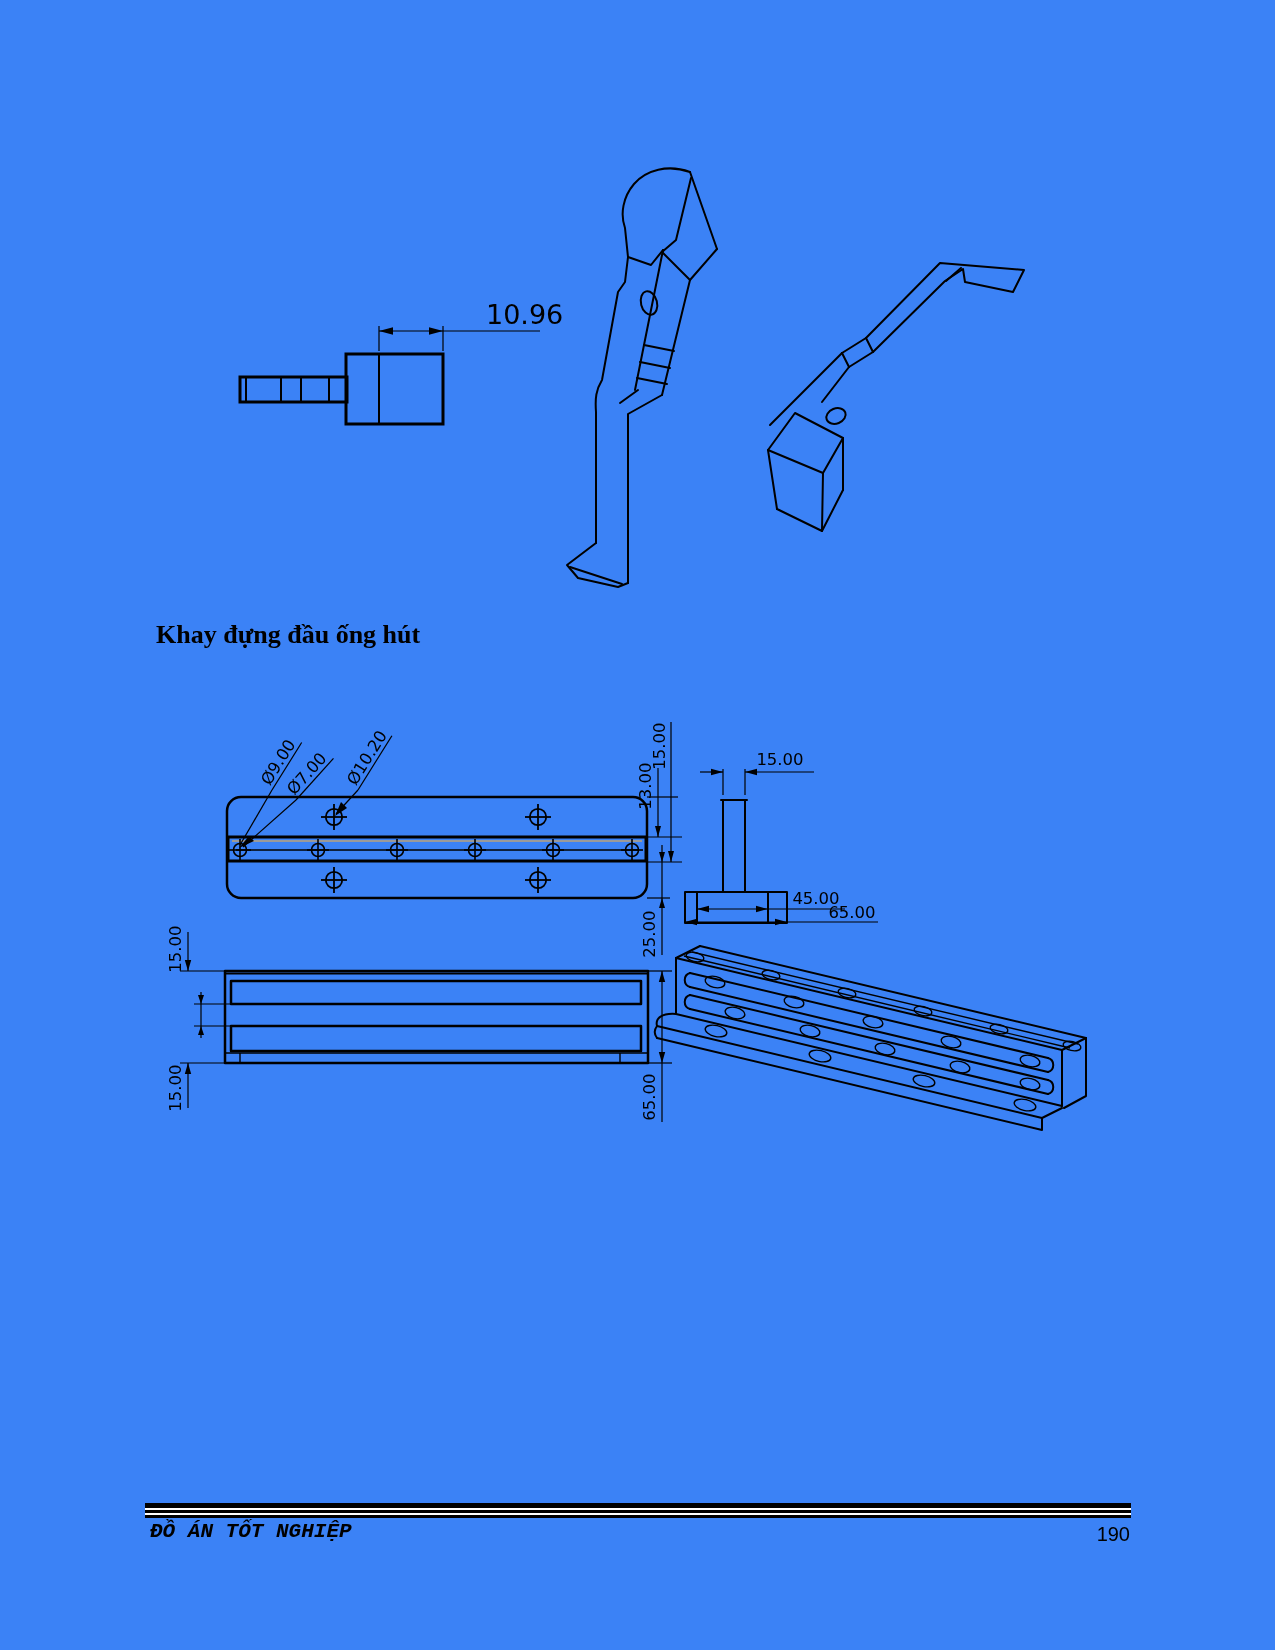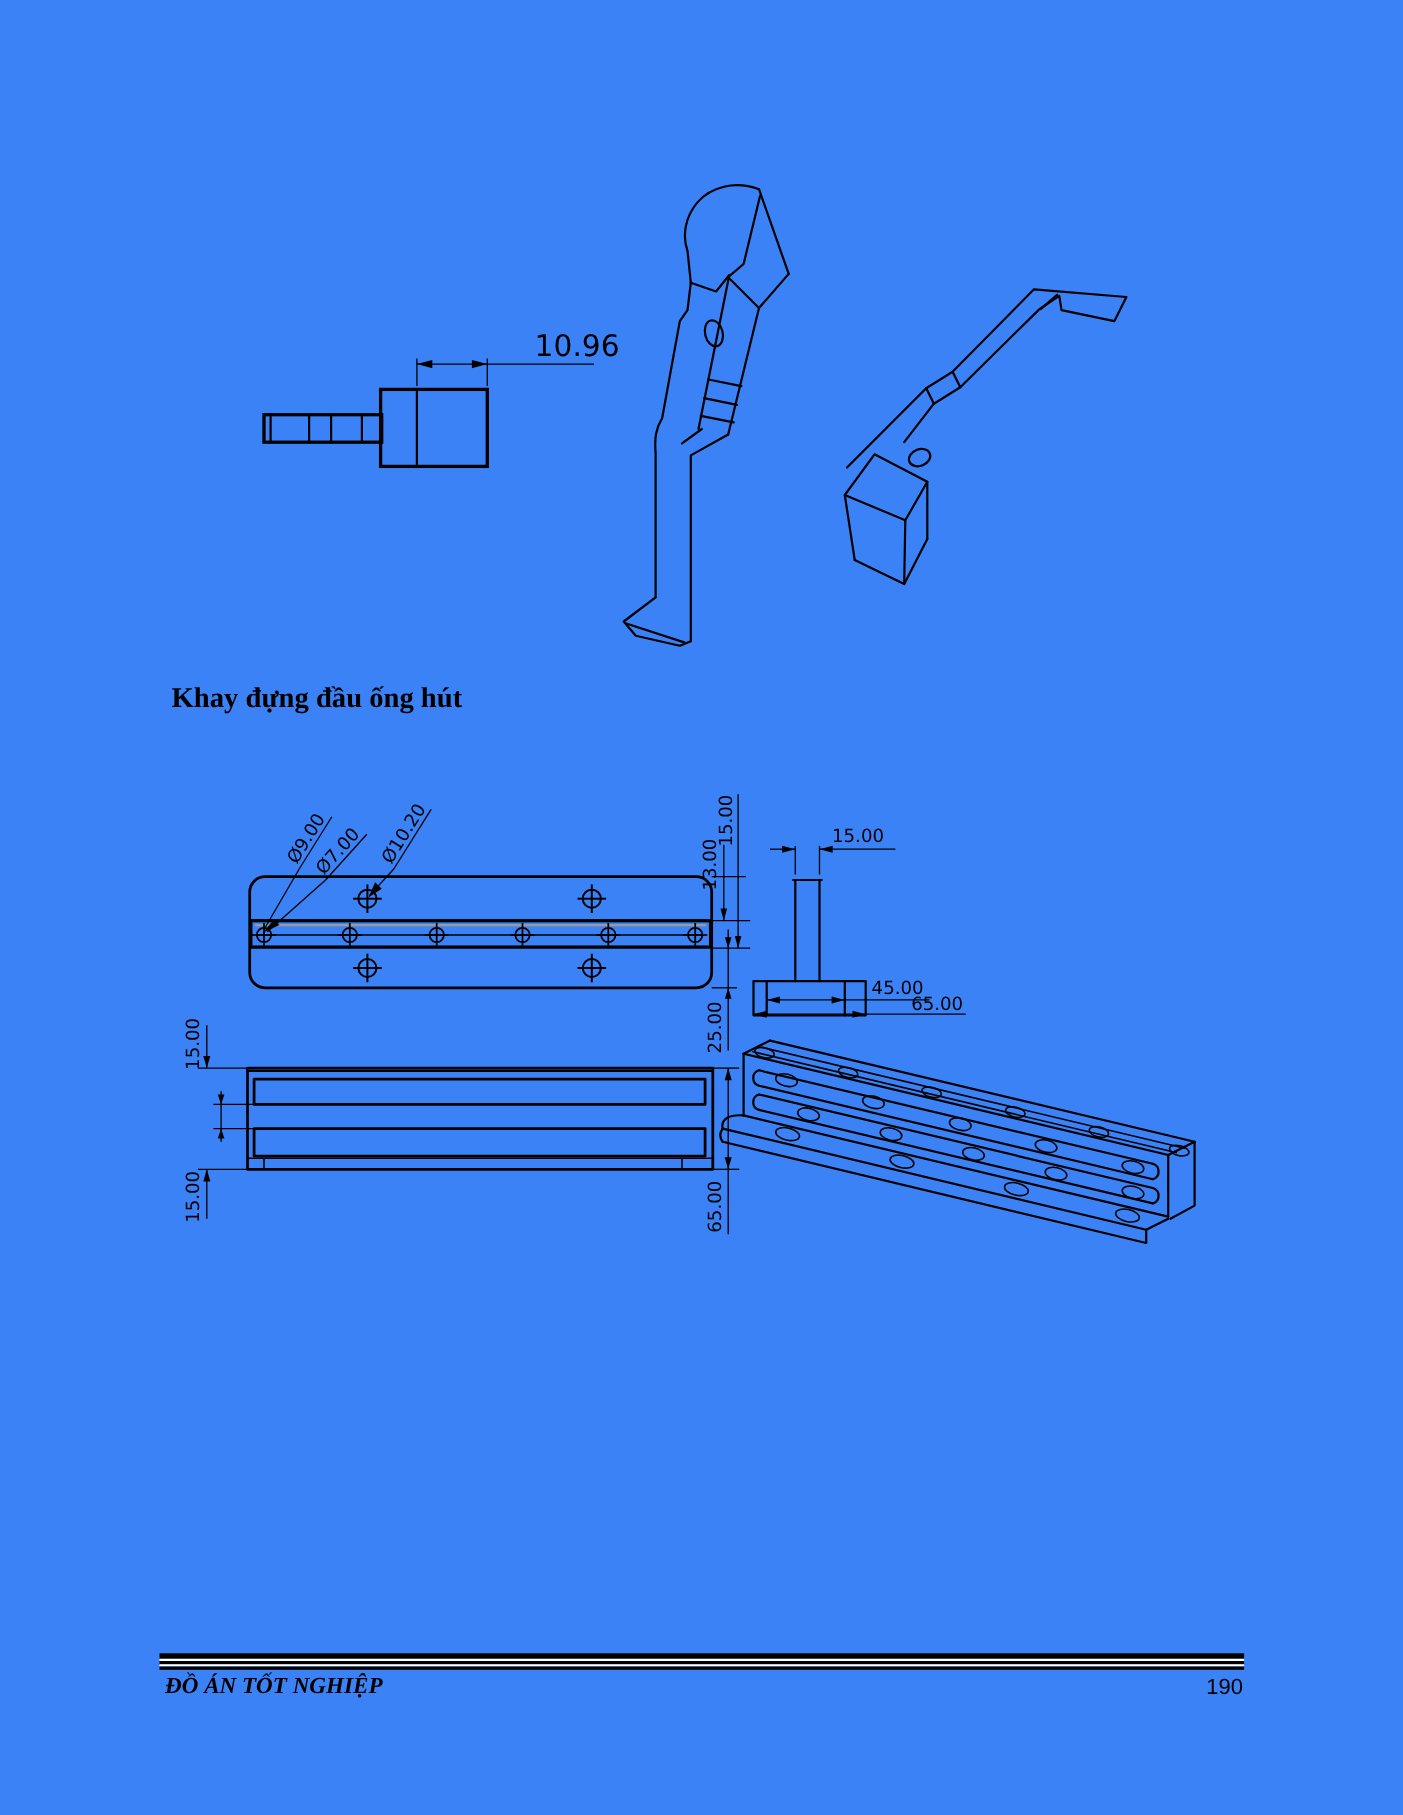--- a/index.html
+++ b/index.html
@@ -17,21 +17,21 @@
   .gry{fill:none;stroke:#9a9a9a;stroke-width:2;}
   .arr{fill:#000;stroke:none;}
   text.d{font-family:"DejaVu Sans","Liberation Sans",sans-serif;font-size:16.5px;fill:#000;}
   text.big{font-family:"DejaVu Sans","Liberation Sans",sans-serif;font-size:27px;fill:#000;}
   
   .footer-rules{position:absolute;left:145px;top:1503px;width:986px;}
   .rule-a{height:5px;background:#000;}
   .rule-g{height:2px;background:#fff;}
   .rule-b{height:3px;background:#000;}
   .footer-title{position:absolute;left:150px;top:1520px;font-size:21px;font-weight:bold;font-style:italic;
-                font-family:Liberation Serif, serif;color:#000;white-space:nowrap;}
+                font-family:Liberation Mono, monospace;color:#000;white-space:nowrap;}
   .footer-page{position:absolute;left:1060px;top:1523px;width:70px;text-align:right;font-size:20px;
                font-family:"Liberation Sans",sans-serif;color:#000;}
 </style>
 </head>
 <body>
 
 <div class="page">
 
   <svg class="drawing-svg" viewBox="0 0 1275 1650">
     <defs>

